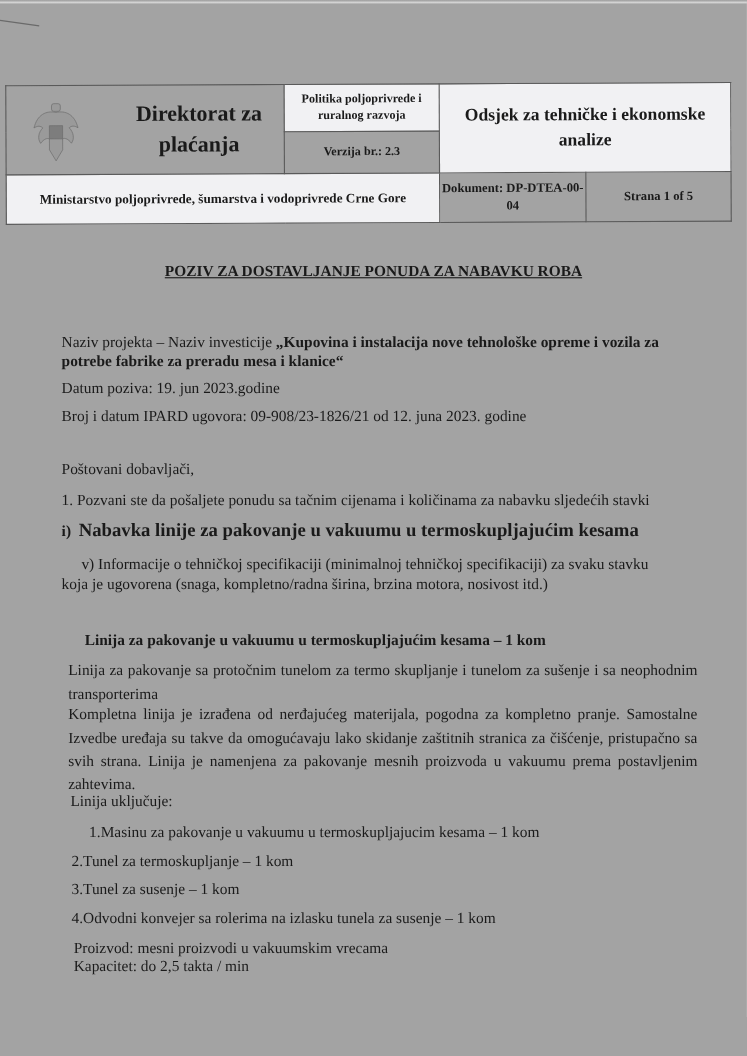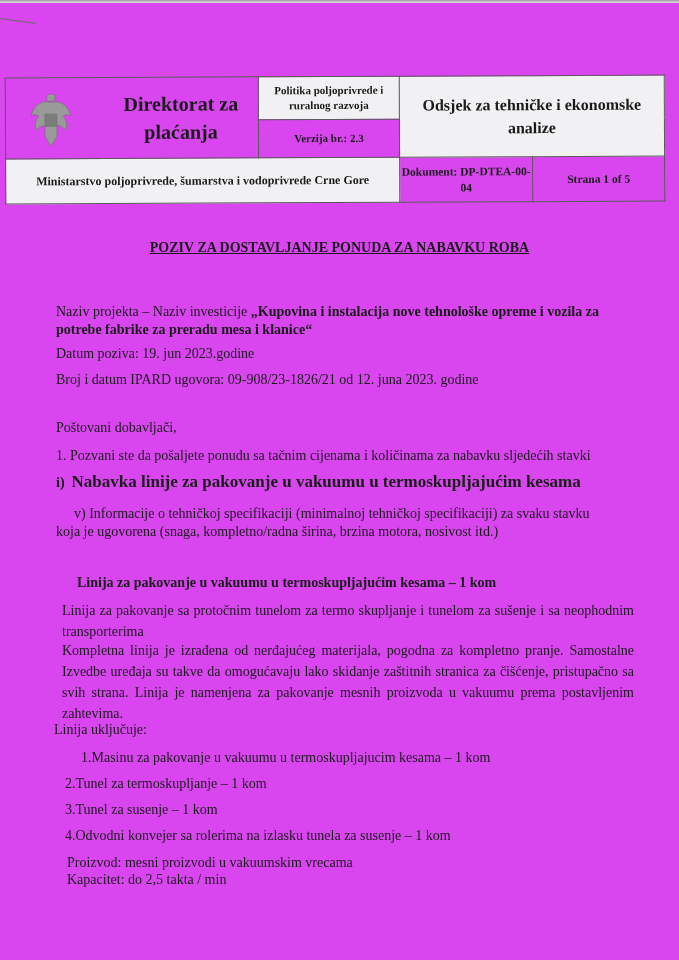--- a/index.html
+++ b/index.html
@@ -1,18 +1,18 @@
 <!DOCTYPE html>
 <html><head>
 <meta charset="utf-8">
 <style>
   html, body { margin:0; padding:0; background:#ffffff; }
   body { width:679px; height:960px; position:relative; overflow:hidden;
          font-family:"Liberation Serif", serif; color:#1a1a1a; }
-  .page { position:absolute; left:0; top:0; width:679px; height:960px; background:#d946ef; }
+  .page { position:absolute; left:0; top:0; width:679px; height:960px; background:#a3a3a3; }
   .scan-edge { position:absolute; left:0; top:0; width:679px; height:3px;
                background:linear-gradient(#9a9a9a,#e5e5e5); }
   .pen-line { position:absolute; left:0; top:18px; width:36px; height:1px; background:#6a6a6a;
               transform:rotate(8deg); transform-origin:left; }
 
   table.hdr { position:absolute; left:5px; top:76px; width:660px; border-collapse:collapse;
               transform:rotate(-0.25deg); }
   table.hdr td { border:1.5px solid #5a5a5a; padding:0; vertical-align:middle; text-align:center; font-weight:bold; }
   .shade { background:#f1f1f3; }
   .logo-cell { width:252px; height:80px; position:relative; }
@@ -87,21 +87,21 @@
   </div>
 
   <div class="p" style="top:504px; left:74px;">v) Informacije o tehničkoj specifikaciji (minimalnoj tehničkoj specifikaciji) za svaku stavku</div>
   <div class="p" style="top:522px;">koja je ugovorena (snaga, kompletno/radna širina, brzina motora, nosivost itd.)</div>
 
   <div class="p b" style="top:573px; left:77px;">Linija za pakovanje u vakuumu u termoskupljajućim kesama – 1 kom</div>
 
   <div class="p just" style="top:600px; left:62px;">Linija za pakovanje sa protočnim tunelom za termo skupljanje i tunelom za sušenje i sa neophodnim transporterima</div>
   <div class="p just" style="top:640px; left:62px;">Kompletna linija je izrađena od nerđajućeg materijala, pogodna za kompletno pranje. Samostalne Izvedbe uređaja su takve da omogućavaju lako skidanje zaštitnih stranica za čišćenje, pristupačno sa svih strana. Linija je namenjena za pakovanje mesnih proizvoda u vakuumu prema postavljenim zahtevima.</div>
 
-  <div class="p" style="top:720px; left:54px;">Linija uključuje:</div>
+  <div class="p" style="top:720px; left:64px;">Linija uključuje:</div>
   <div class="p" style="top:748px; left:65px;margin-left:16px;">1.Masinu za pakovanje u vakuumu u termoskupljajucim kesama – 1 kom</div>
   <div class="p" style="top:774px; left:65px;">2.Tunel za termoskupljanje – 1 kom</div>
   <div class="p" style="top:800px; left:65px;">3.Tunel za susenje – 1 kom</div>
   <div class="p" style="top:826px; left:65px;">4.Odvodni konvejer sa rolerima na izlasku tunela za susenje – 1 kom</div>
 
   <div class="p" style="top:853px; left:67px;">Proizvod: mesni proizvodi u vakuumskim vrecama</div>
   <div class="p" style="top:870px; left:67px;">Kapacitet: do 2,5 takta / min</div>
 </div>
 
 </body></html>

